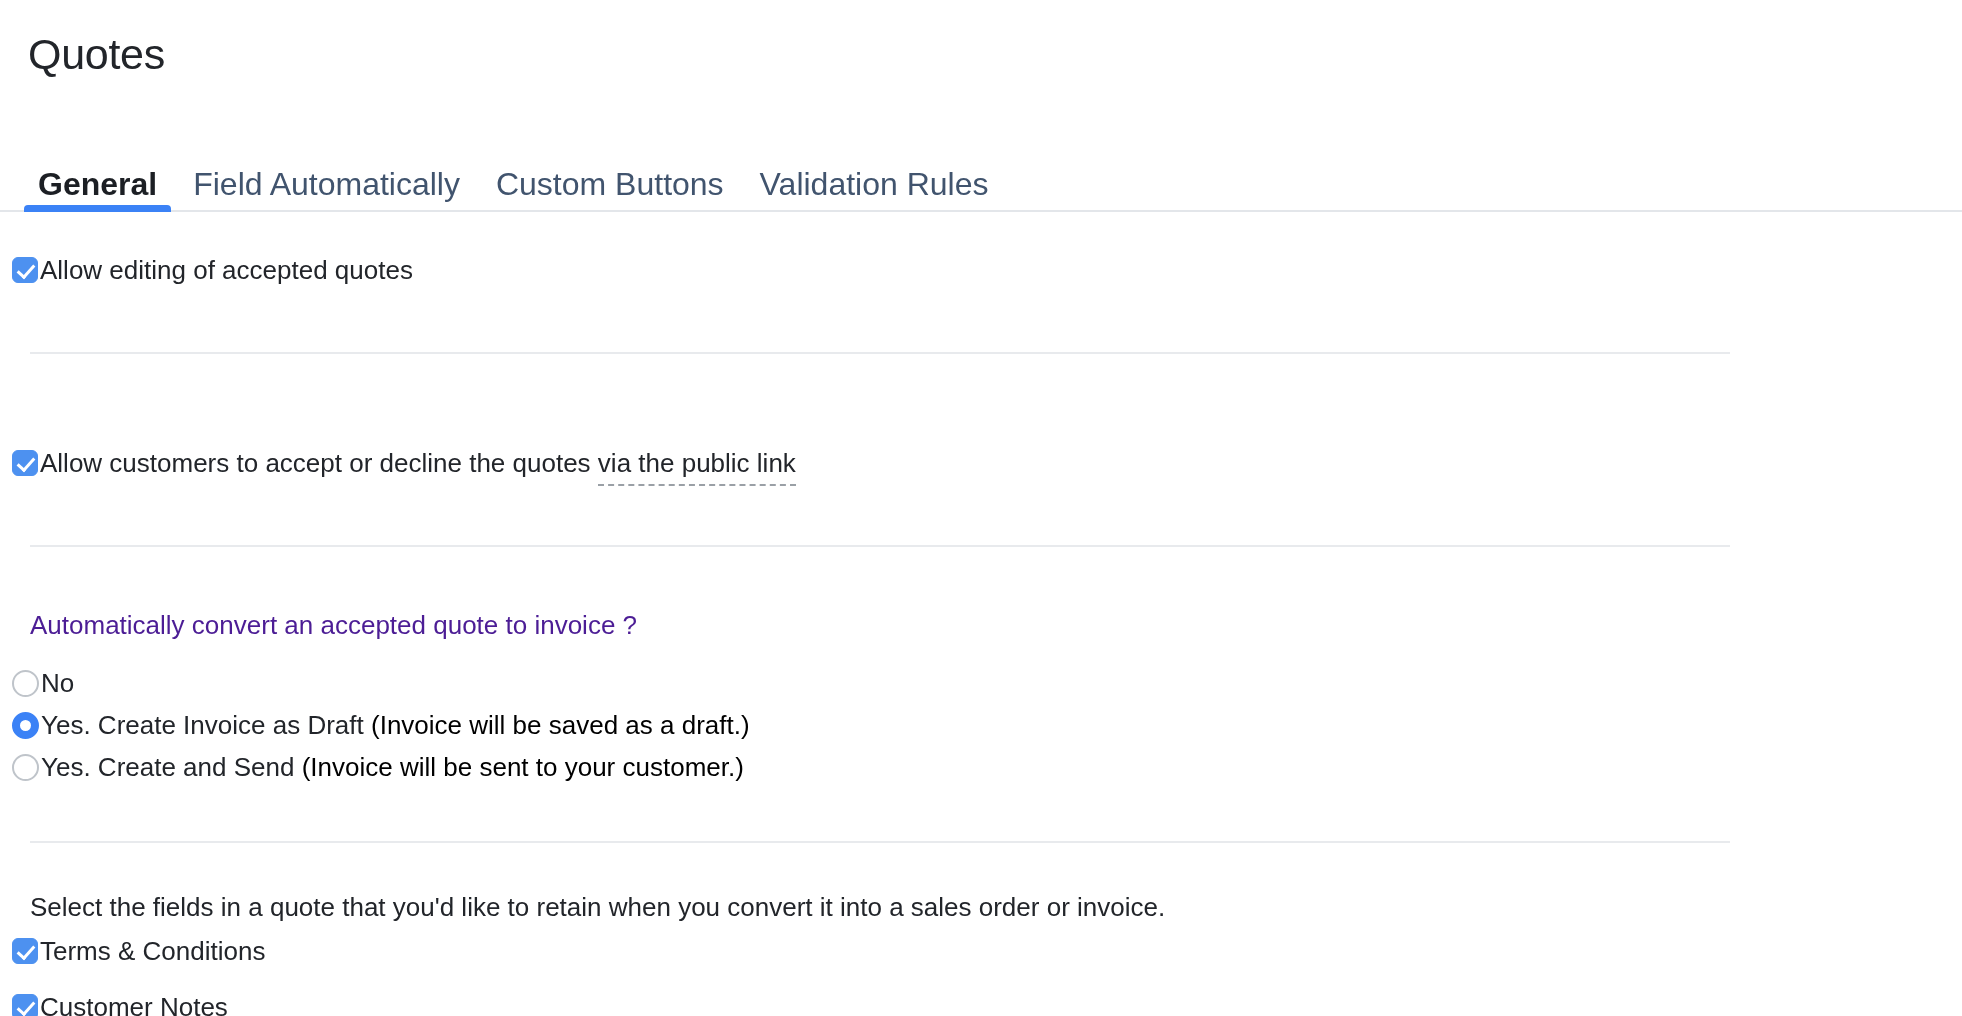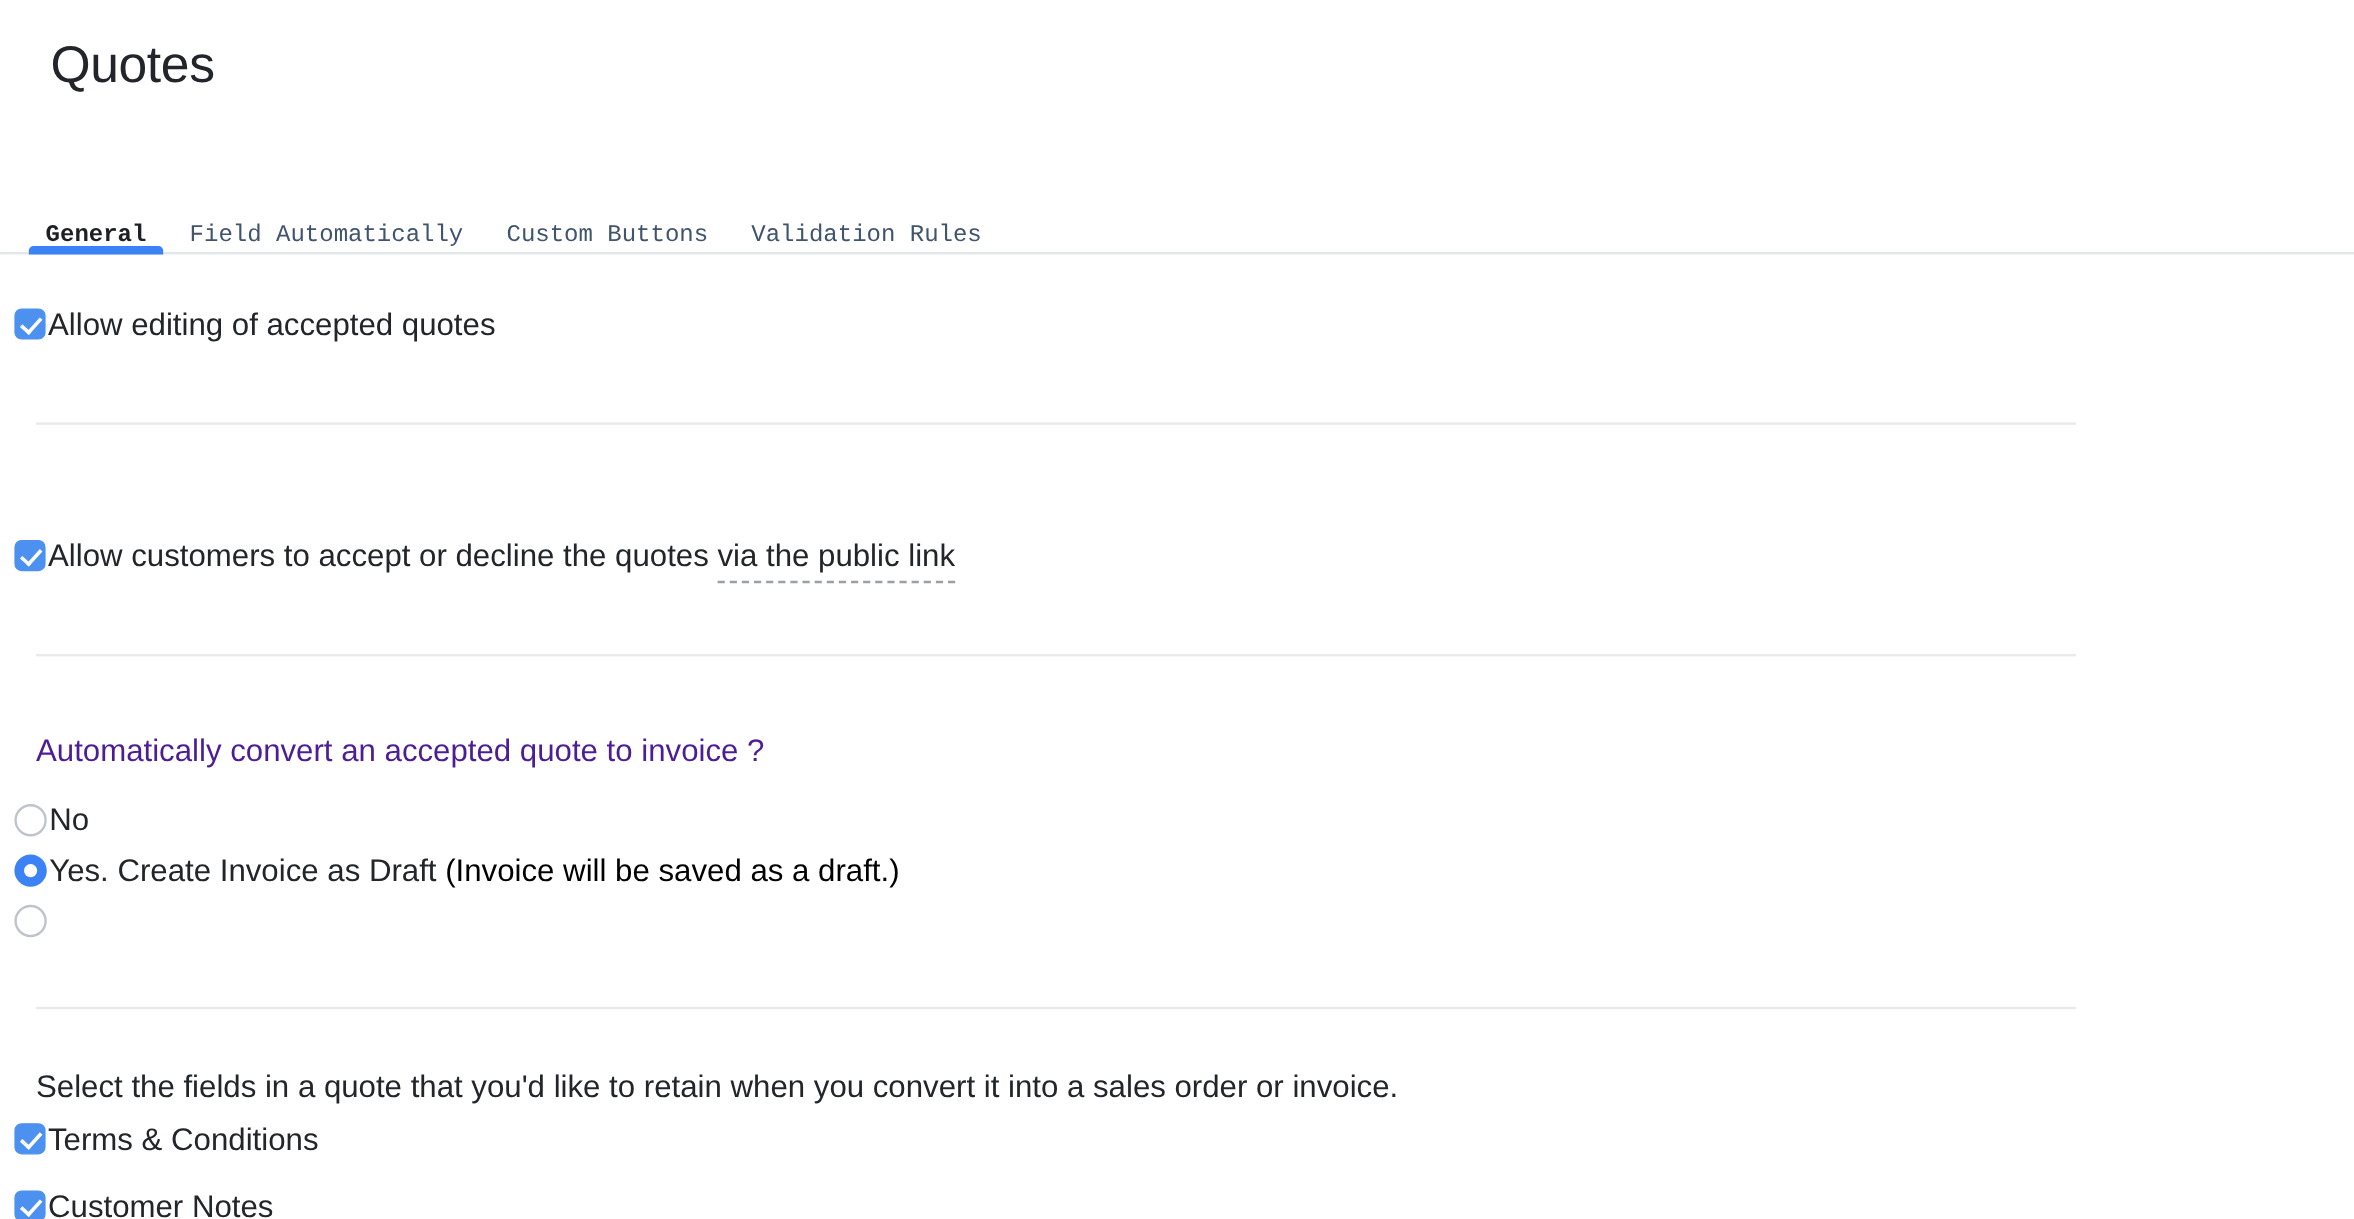--- a/index.html
+++ b/index.html
@@ -26,21 +26,21 @@
     position: absolute;
     left: 0;
     top: 0;
     width: 1962px;
     height: 212px;
     border-bottom: 2px solid #e3e6ea;
   }
 
   .page-title {
     position: absolute;
-    left: 42px;
+    left: 28px;
     top: 28px;
     font-size: 43px;
     line-height: 52px;
     font-weight: 400;
     color: #22252a;
     letter-spacing: -0.3px;
   }
 
   
   .tabs {
@@ -50,28 +50,27 @@
     display: flex;
     align-items: flex-end;
     height: 57px;
   }
 
   .tab {
     position: relative;
     padding: 0 18px;
     height: 57px;
     display: flex;
-    align-items: flex-end;
-    font-size: 20px;
+    align-items: center;
+    font-size: 32px;
     line-height: 30px;
     color: #41546e;
     font-weight: 400;
     cursor: pointer;
     white-space: nowrap;
-    font-family: Liberation Mono, monospace;
   }
 
   .tab.active {
     color: #1c1f24;
     font-weight: 700;
   }
 
   .tab.active::after {
     content: "";
     position: absolute;
@@ -257,20 +256,21 @@
         <span class="opt-label">No</span>
       </div>
 
       <div class="opt-row" style="margin-top:10px;">
         <span class="radio on"></span>
         <span class="opt-label"><span>Yes. Create Invoice as Draft</span><span class="helper">&nbsp;</span><span class="helper">(Invoice will be saved as a draft.)</span></span>
       </div>
 
       <div class="opt-row" style="margin-top:10px;">
         <span class="radio off"></span>
+        <span class="opt-label"><span>Yes. Create and Send</span><span class="helper">&nbsp;</span><span class="helper">(Invoice will be sent to your customer.)</span></span>
       </div>
     </div>
 
     <div class="divider" style="margin-top:58px;"></div>
 
     <div class="section" style="padding-top:48px;">
       <div class="section-intro">Select the fields in a quote that you'd like to retain when you convert it into a sales order or invoice.</div>
 
       <div class="opt-row" style="margin-top:12px;">
         <span class="cbox checked"></span>

